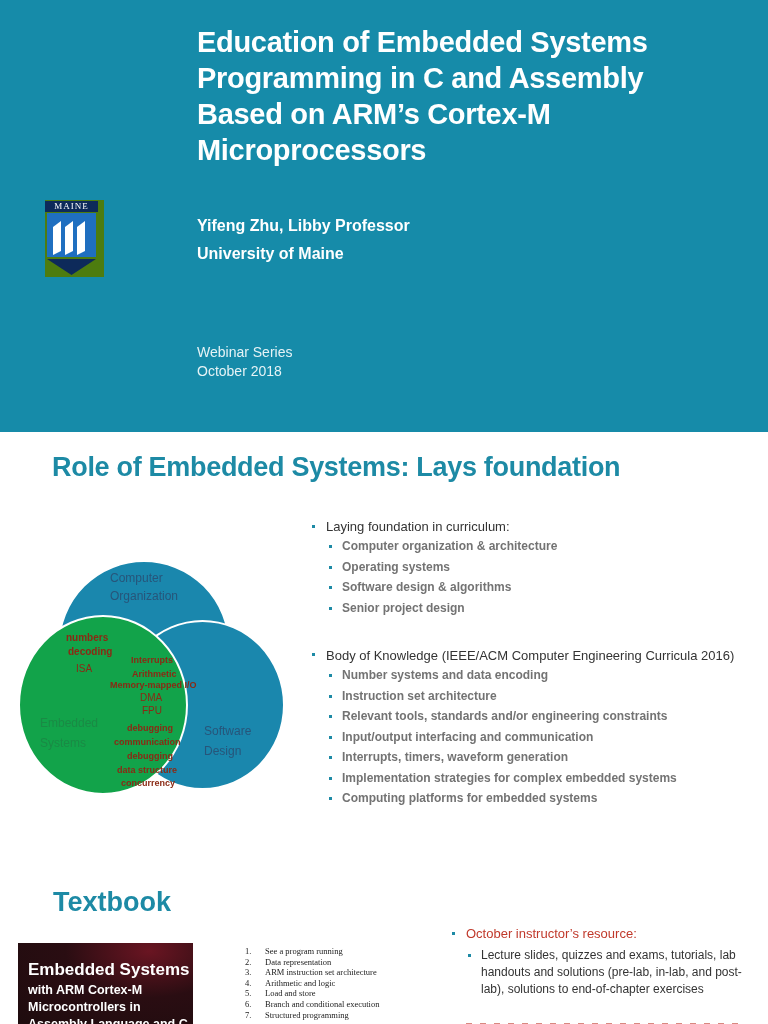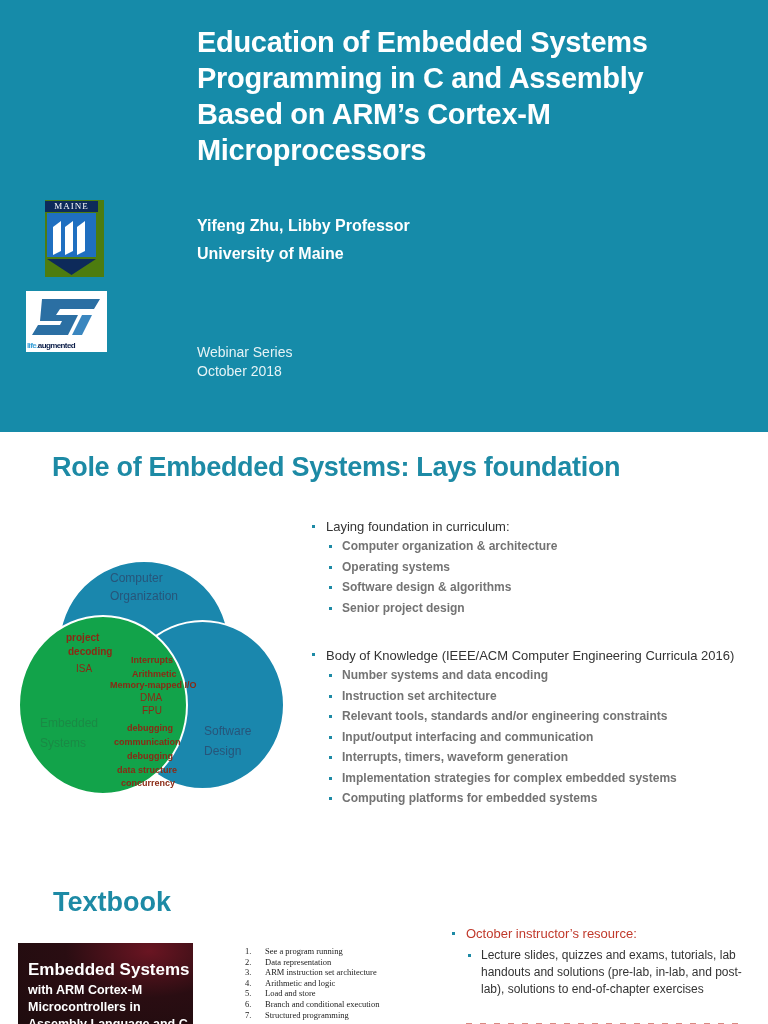--- a/index.html
+++ b/index.html
@@ -134,27 +134,20 @@
     <div class="word">MAINE</div>
     <svg width="53" height="64" viewBox="0 0 53 64">
       <rect x="2" y="0" width="49" height="44" fill="#1f6fc0"></rect>
       <path d="M8 14 L16 8 L16 38 L8 42 Z" fill="#ffffff"></path>
       <path d="M20 14 L28 8 L28 38 L20 42 Z" fill="#ffffff"></path>
       <path d="M32 14 L40 8 L40 38 L32 42 Z" fill="#ffffff"></path>
       <path d="M2 46 L51 46 L26.5 62 Z" fill="#0d2a5a"></path>
     </svg>
   </div>
 
-  <div class="st-logo">
-    <svg width="73" height="40" viewBox="0 0 73 40">
-      <path d="M12 2 L70 2 L64 12 L30 12 L26 18 L48 18 L38 38 L2 38 L8 28 L30 28 L32 24 L10 24 Z" fill="#2b6fa3"></path>
-      <path d="M52 18 L62 18 L52 38 L42 38 Z" fill="#3a86bf"></path>
-    </svg>
-    <div class="tag"><span class="life">life.</span><span>augmented</span></div>
-  </div>
 
   <div class="author">
     <span>Yifeng Zhu, Libby Professor</span>
     <span>University of Maine</span>
   </div>
 
   <div class="webinar">
     <span>Webinar Series</span>
     <span>October 2018</span>
   </div>
@@ -173,21 +166,21 @@
   </div>
   <div class="lbl lbl-es">
     <div>Embedded</div>
     <div>Systems</div>
   </div>
   <div class="lbl lbl-sd">
     <div>Software</div>
     <div>Design</div>
   </div>
 
-  <div class="lbl lbl-topics t-numbers">project</div>
+  <div class="lbl lbl-topics t-numbers">numbers</div>
   <div class="lbl lbl-topics t-decoding">decoding</div>
   <div class="lbl lbl-topics t-isa">ISA</div>
   <div class="lbl lbl-topics t-interrupts">Interrupts</div>
   <div class="lbl lbl-topics t-arithmetic">Arithmetic</div>
   <div class="lbl lbl-topics t-mmio">Memory-mapped I/O</div>
   <div class="lbl lbl-topics t-dma">DMA</div>
   <div class="lbl lbl-topics t-fpu">FPU</div>
   <div class="lbl lbl-topics t-debug1">debugging</div>
   <div class="lbl lbl-topics t-comm">communication</div>
   <div class="lbl lbl-topics t-debug2">debugging</div>

